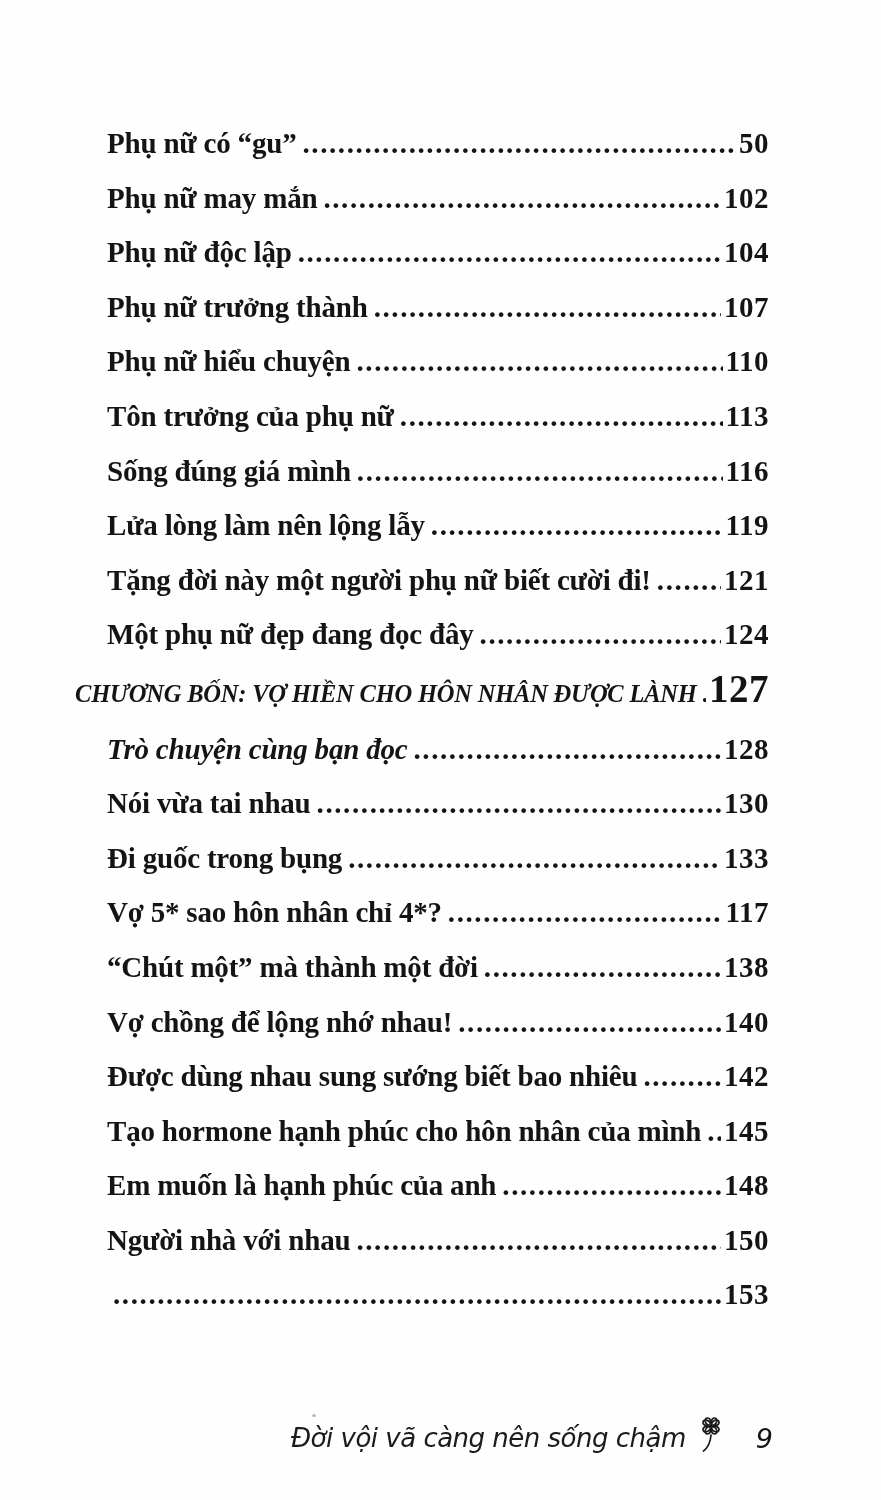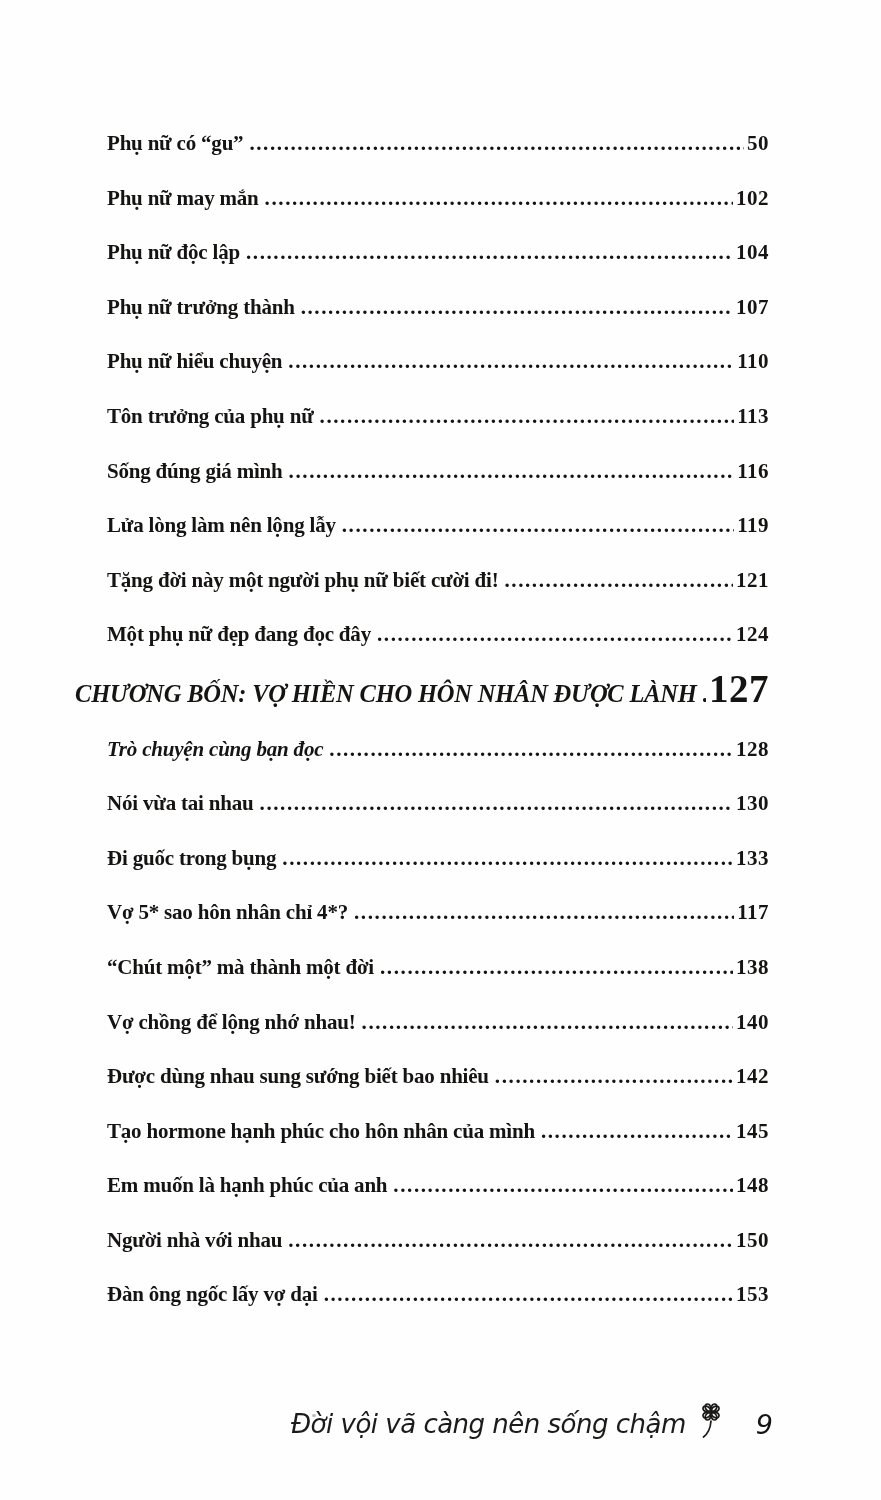--- a/index.html
+++ b/index.html
@@ -22,21 +22,21 @@
   .toc-list {
     position: absolute;
     top: 116px;
     left: 107px;
     right: 112px;
   }
   .toc-row {
     display: flex;
     align-items: baseline;
     line-height: 54.6px;
-    font-size: 21px;
+    font-size: 29px;
     font-weight: 700;
     white-space: nowrap;
   }
   .toc-row .toc-title {
     flex: 0 0 auto;
     letter-spacing: -0.2px;
   }
   .toc-row .toc-dots {
     flex: 1 1 auto;
     overflow: hidden;
@@ -67,21 +67,21 @@
   }
   
   .toc-row.italic-sub .toc-title {
     font-style: italic;
     font-weight: 700;
     text-align: right;
   }
   .footer {
     position: absolute;
     right: 108px;
-    bottom: 56px;
+    bottom: 42px;
     display: flex;
     align-items: center;
   }
   .footer .running-title {
     font-family: "DejaVu Sans", "Liberation Sans", sans-serif;
     font-style: italic;
     font-size: 26px;
     color: #1c1b1a;
     letter-spacing: -0.5px;
   }
@@ -210,21 +210,20 @@
       <span class="toc-title">Em muốn là hạnh phúc của anh</span>
       <span class="toc-dots"></span>
       <span class="toc-page">148</span>
     </div>
       <div class="toc-row">
       <span class="toc-title">Người nhà với nhau</span>
       <span class="toc-dots"></span>
       <span class="toc-page">150</span>
     </div>
       <div class="toc-row">
-      <span class="toc-title">Đàn ông ngốc lấy vợ dại</span>
       <span class="toc-dots"></span>
       <span class="toc-page">153</span>
     </div>
     </div>
 
   <div class="footer">
     <span class="running-title">Đời vội vã càng nên sống chậm</span>
     <span class="clover">
       <svg width="30" height="42" viewBox="0 0 30 42" fill="none" stroke="#1c1b1a" stroke-width="1.7" stroke-linecap="round" stroke-linejoin="round">
         <g transform="translate(15,14)">

